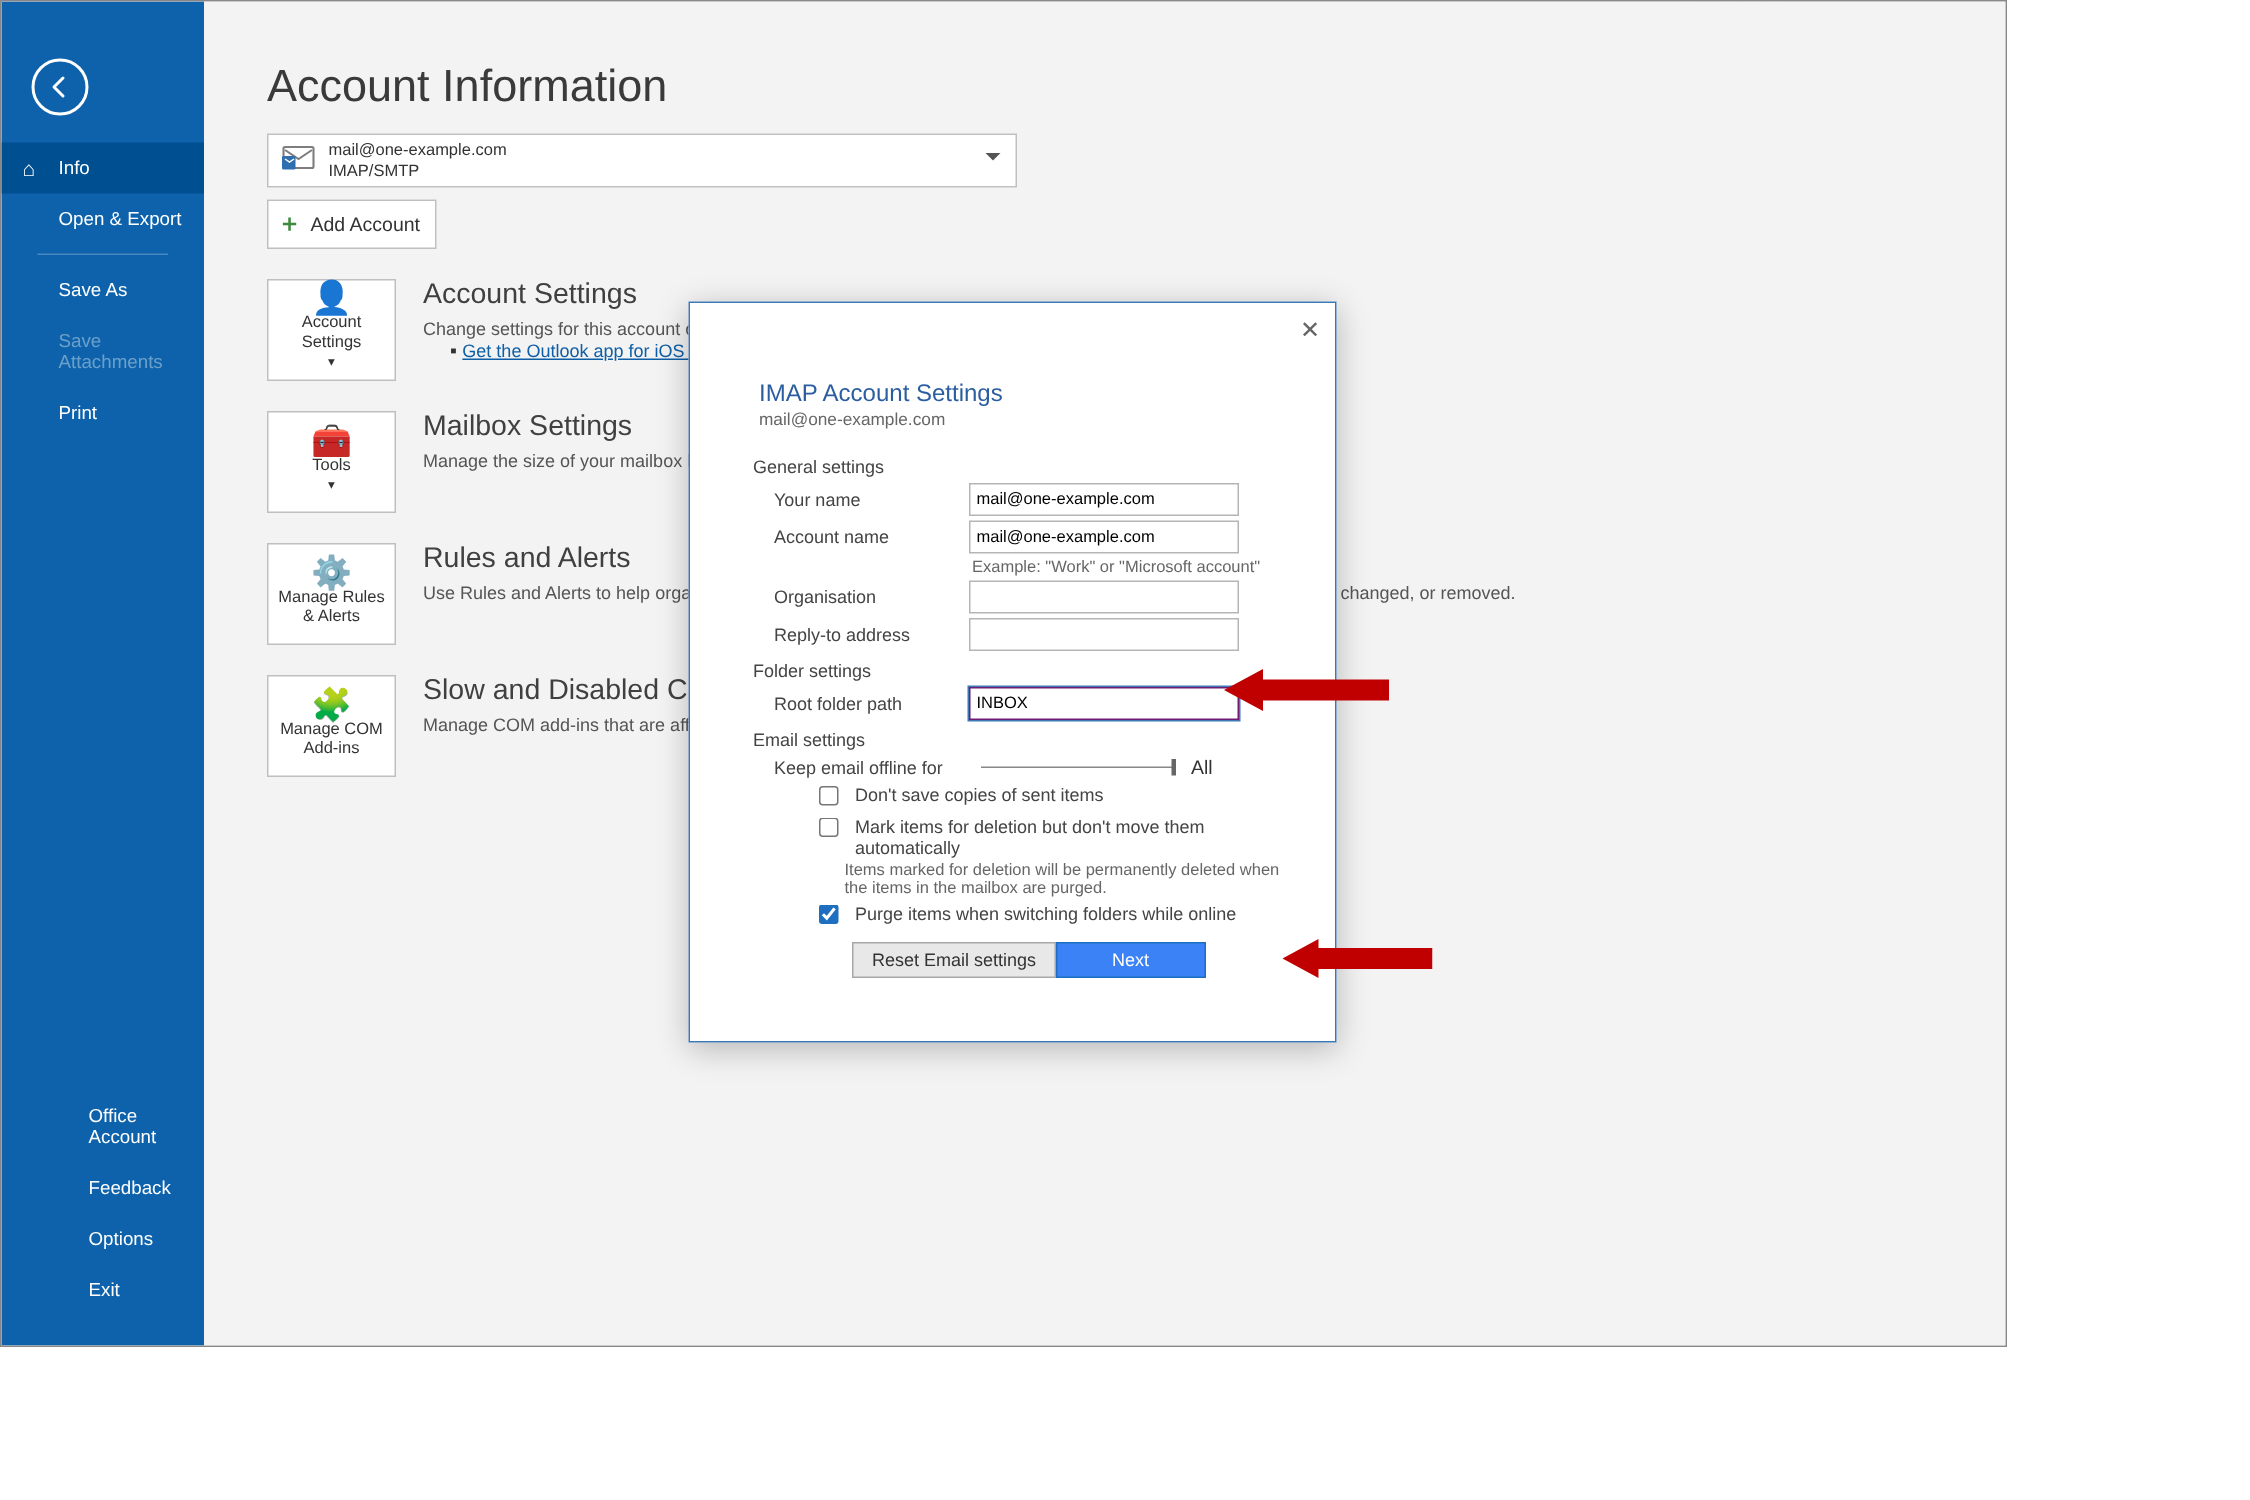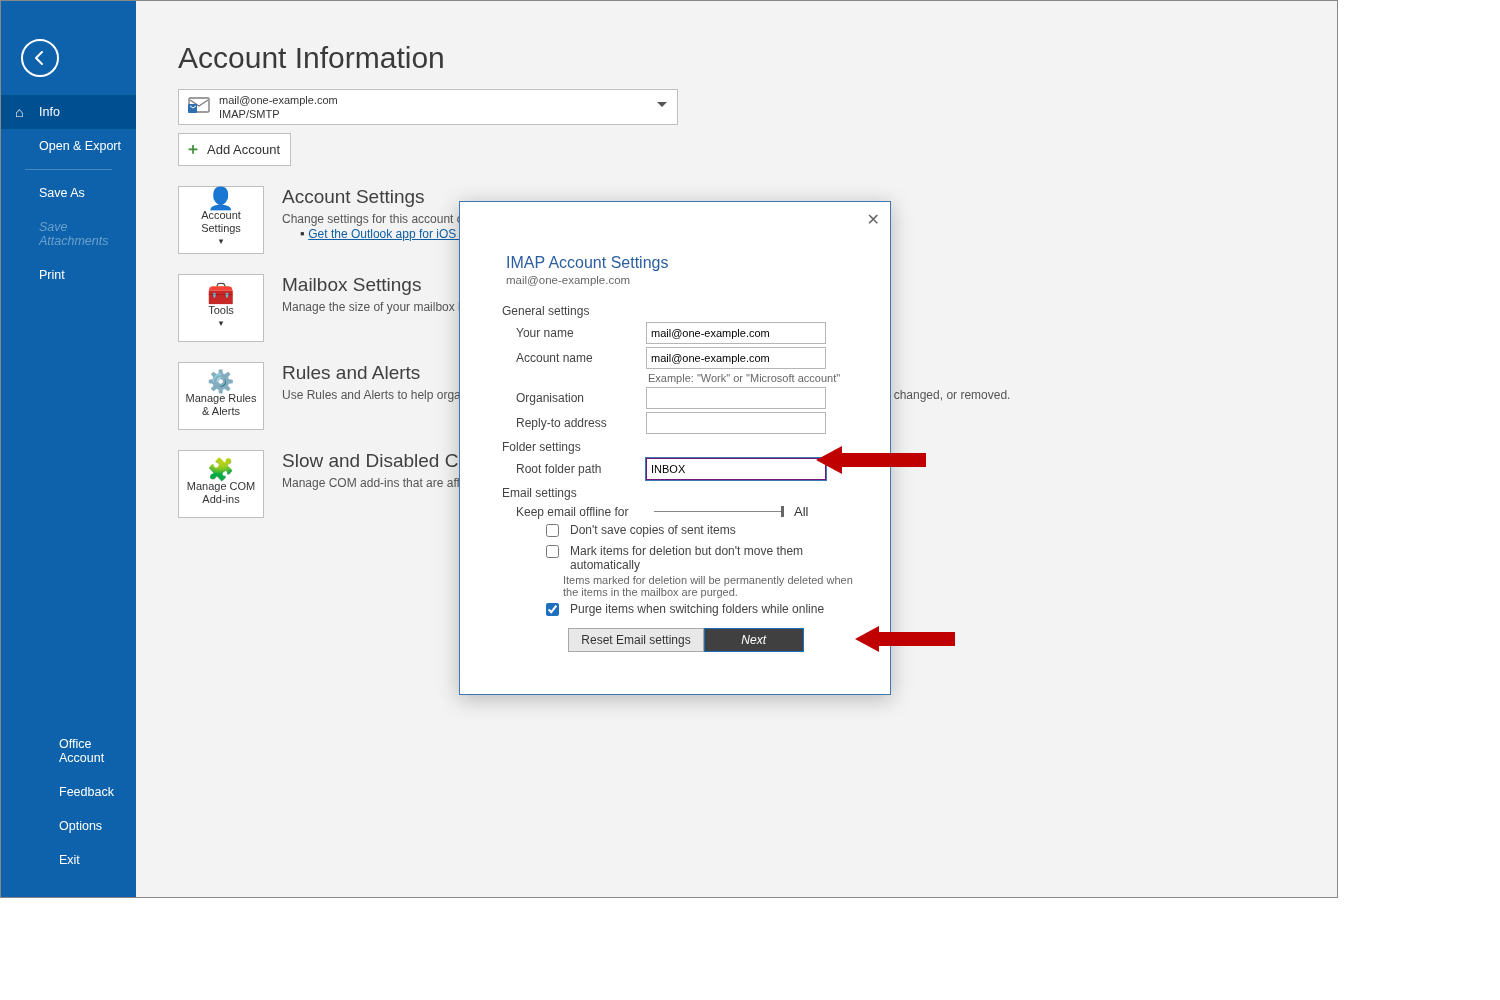--- a/index.html
+++ b/index.html
@@ -14,21 +14,21 @@
 .winbtns{position:absolute;right:10px;top:6px;display:flex;gap:26px;color:#888;font-size:16px;}
 .winbtns span{cursor:default;}
 
 
 .sidebar{position:absolute;left:0;top:0;bottom:0;width:135px;background:#0d62ab;color:#fff;display:flex;flex-direction:column;}
 .backcircle{margin:38px 0 0 20px;width:34px;height:34px;border:2px solid #fff;border-radius:50%;display:flex;align-items:center;justify-content:center;font-size:20px;color:#fff;}
 .nav{margin-top:18px;}
 .navitem{padding:10px 14px 10px 38px;font-size:12.5px;cursor:default;}
 .navitem.info{background:#004f91;position:relative;padding-left:38px;}
 .navitem.info .home{position:absolute;left:14px;top:9px;font-size:14px;}
-.navitem.disabled{color:#6ba0cb;font-style:italic;}
+.navitem.disabled{color:#6ba0cb;}
 .navdiv{height:1px;background:rgba(255,255,255,.25);margin:6px 24px 6px 24px;}
 .sidebar .bottom{margin-top:auto;margin-bottom:20px;padding-left:20px;}
 
 
 .main{position:absolute;left:135px;top:0;right:0;bottom:0;background:#f3f3f3;}
 .h1{font-size:30px;font-weight:300;color:#3a3a3a;margin:40px 0 14px 42px;}
 
 .acctdrop{margin-left:42px;width:500px;height:36px;border:1px solid #bfbfbf;background:#fff;display:flex;align-items:center;padding:0 8px;box-sizing:border-box;position:relative;}
 .acctdrop .mail{font-size:18px;margin-right:8px;}
 .acctdrop .lines{font-size:11px;line-height:14px;}
@@ -55,21 +55,21 @@
 .row{display:flex;align-items:center;margin:3px 0;}
 .row .lab{width:130px;font-size:12px;color:#444;padding-left:10px;}
 .row input[type=text]{width:170px;height:18px;border:1px solid #b5b5b5;font-size:11px;padding:1px 4px;background:#fff;}
 .row input.focus{border:1px solid #701a75;outline:1px solid #3e78b3;}
 .hint{font-size:11px;color:#666;margin-left:142px;margin-top:2px;}
 .chk{display:flex;align-items:flex-start;gap:8px;margin:4px 0 2px 36px;font-size:12px;color:#444;}
 .chk input{margin-top:1px;accent-color:#1e6fbf;width:13px;height:13px;}
 .subnote{font-size:11px;color:#666;margin:2px 0 4px 57px;max-width:300px;}
 .dlgbtns{position:absolute;left:46px;right:24px;bottom:42px;display:flex;justify-content:center;}
 .btn{border:1px solid #a8a8a8;background:#e8e8e8;padding:4px 12px;font-size:12px;min-width:74px;text-align:center;}
-.btn.primary{background:#404040;border-color:#1e6fbf;color:#fff;font-style:italic;}
+.btn.primary{background:#3b82f6;border-color:#1e6fbf;color:#fff;}
 
 .slider{display:flex;align-items:center;gap:10px;margin-left:8px;}
 .slider .track{width:130px;height:1px;background:#888;position:relative;}
 .slider .thumb{position:absolute;right:0;top:-5px;width:3px;height:11px;background:#666;}
 
 
 .redarrow{position:absolute;pointer-events:none;}
 .redarrow svg{display:block;}
 
 

